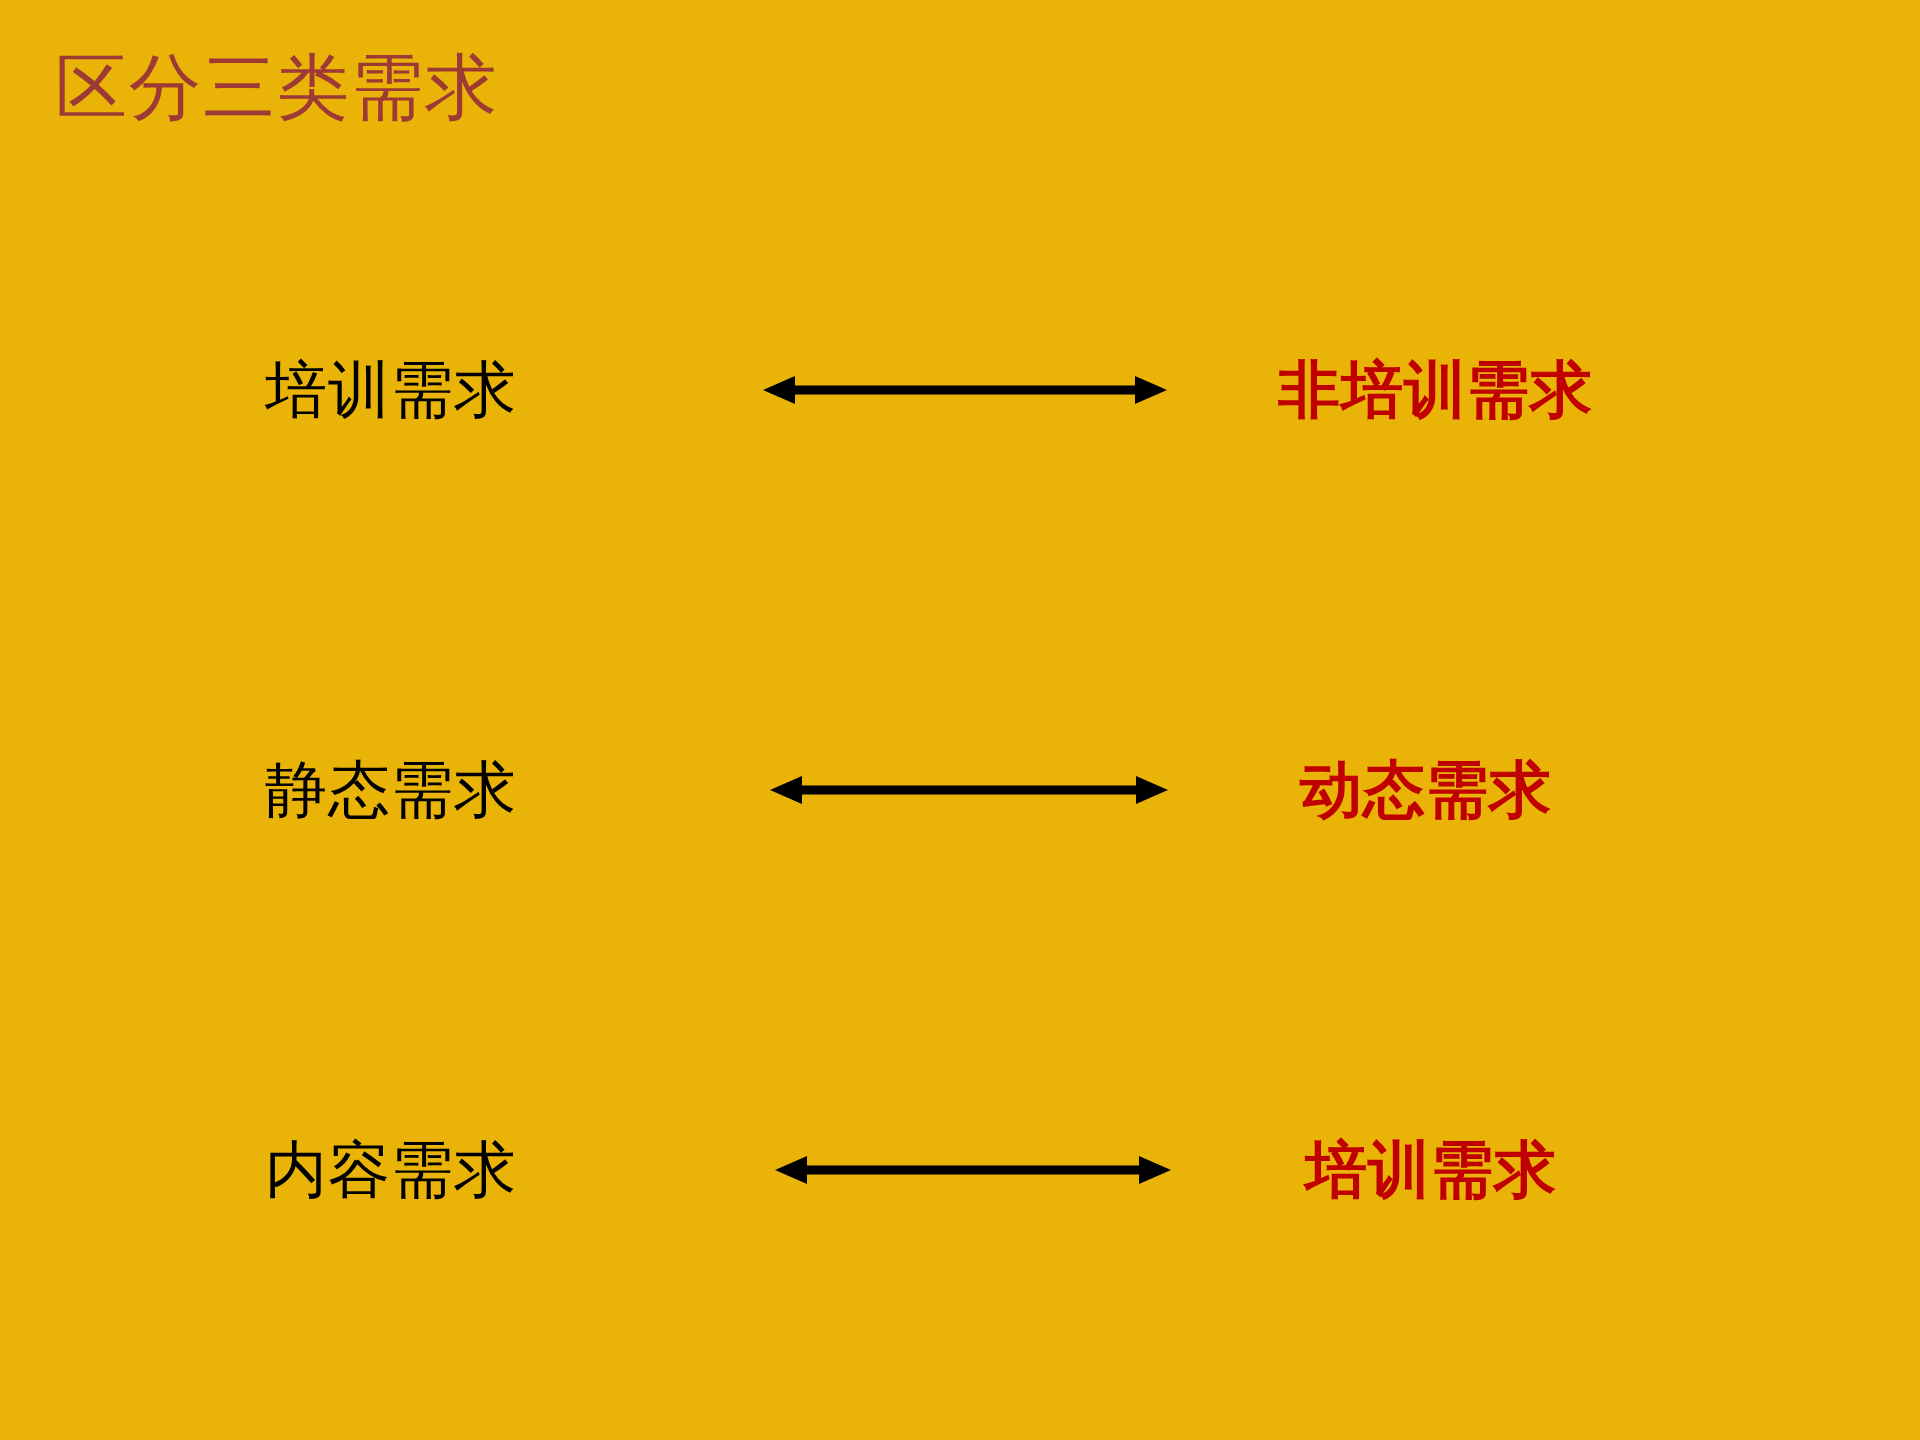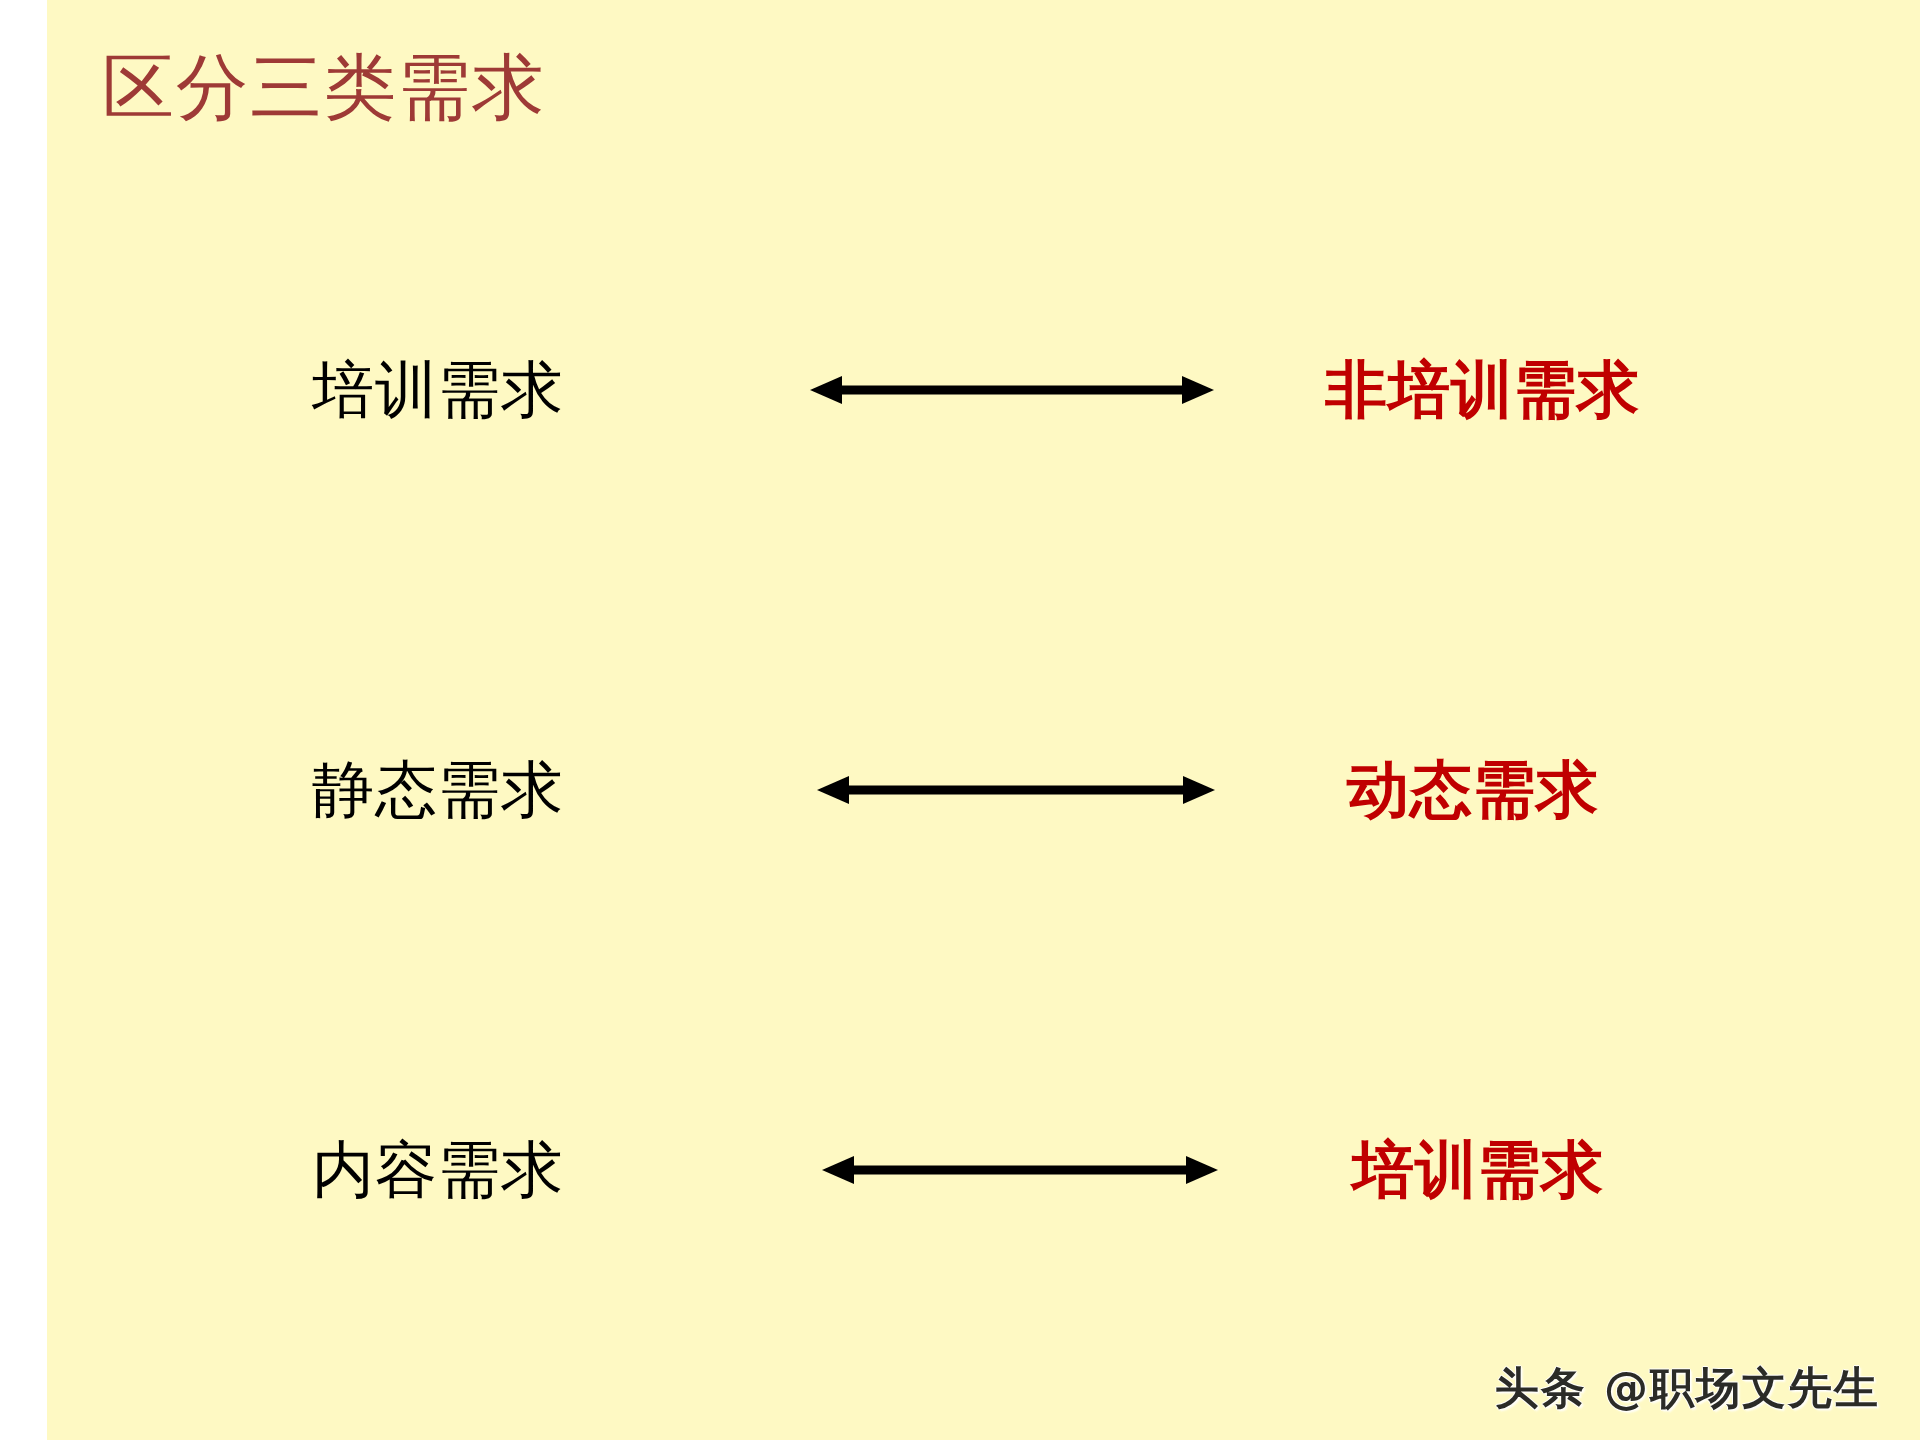--- a/index.html
+++ b/index.html
@@ -14,22 +14,21 @@
     position: relative;
     overflow: hidden;
     font-family: "DejaVu Serif", "Liberation Serif", serif;
     -webkit-font-smoothing: antialiased;
   }
 
   
   .slide {
     position: absolute;
     inset: 0;
-    background: #fef9c3;
-    margin-left: 47px;
+    background: #eab308;
   }
 
   
   .slide-title {
     position: absolute;
     left: 55px;
     top: 46px;
     font-family: "DejaVu Serif", "Liberation Serif", serif;
     font-size: 72px;
     line-height: 1.15;
@@ -168,15 +167,14 @@
           <polygon points="0,17 32,3 32,31" fill="#000000"></polygon>
           <polygon points="396,17 364,3 364,31" fill="#000000"></polygon>
         </svg>
       </div>
 
       <div class="label-right">培训需求</div>
     </div>
 
   </div>
 
-  <div class="watermark">头条 @职场文先生</div>
 
 </div>
 
 </body></html>

